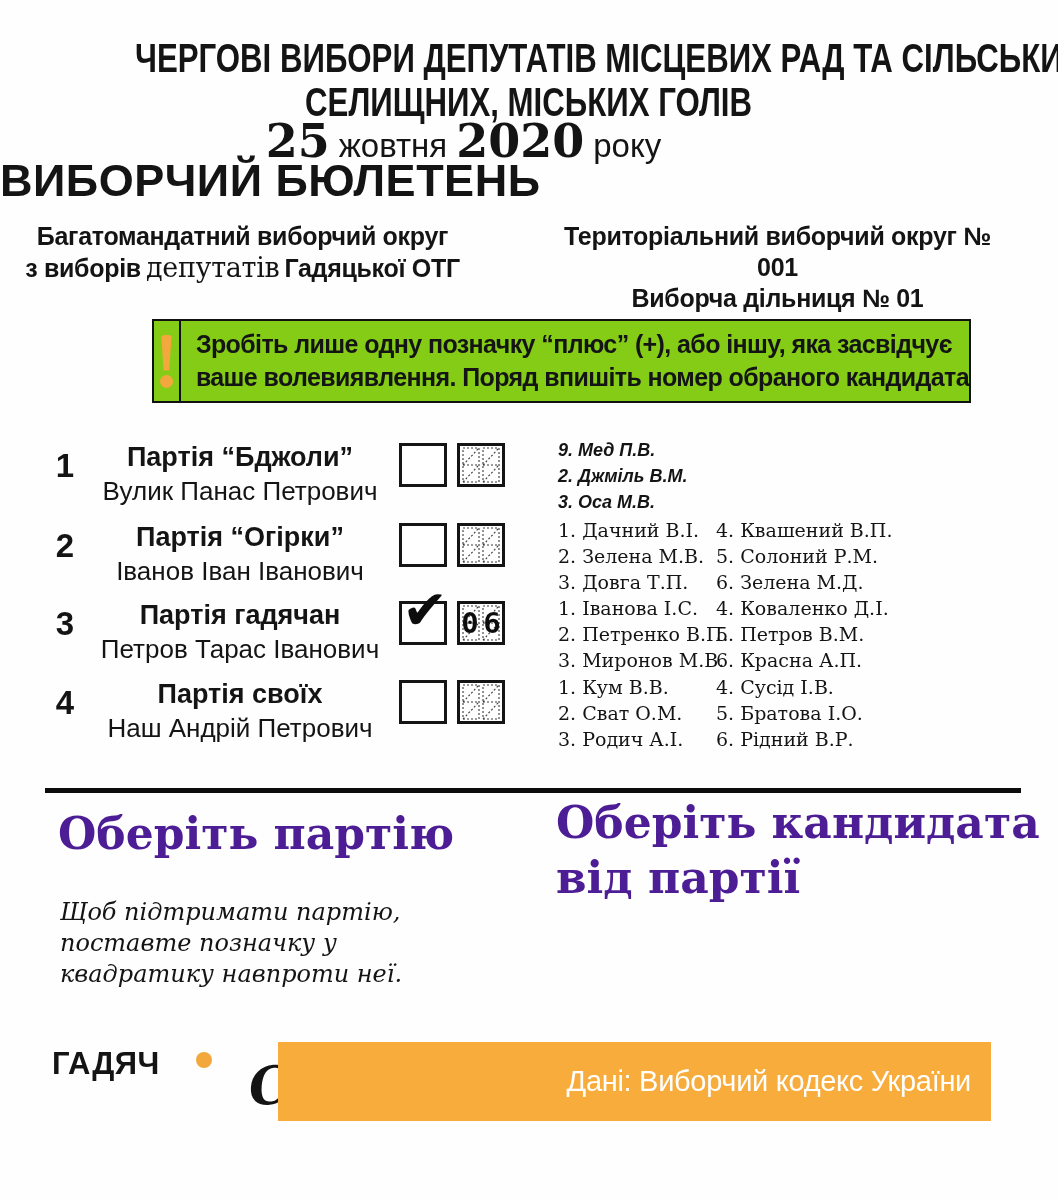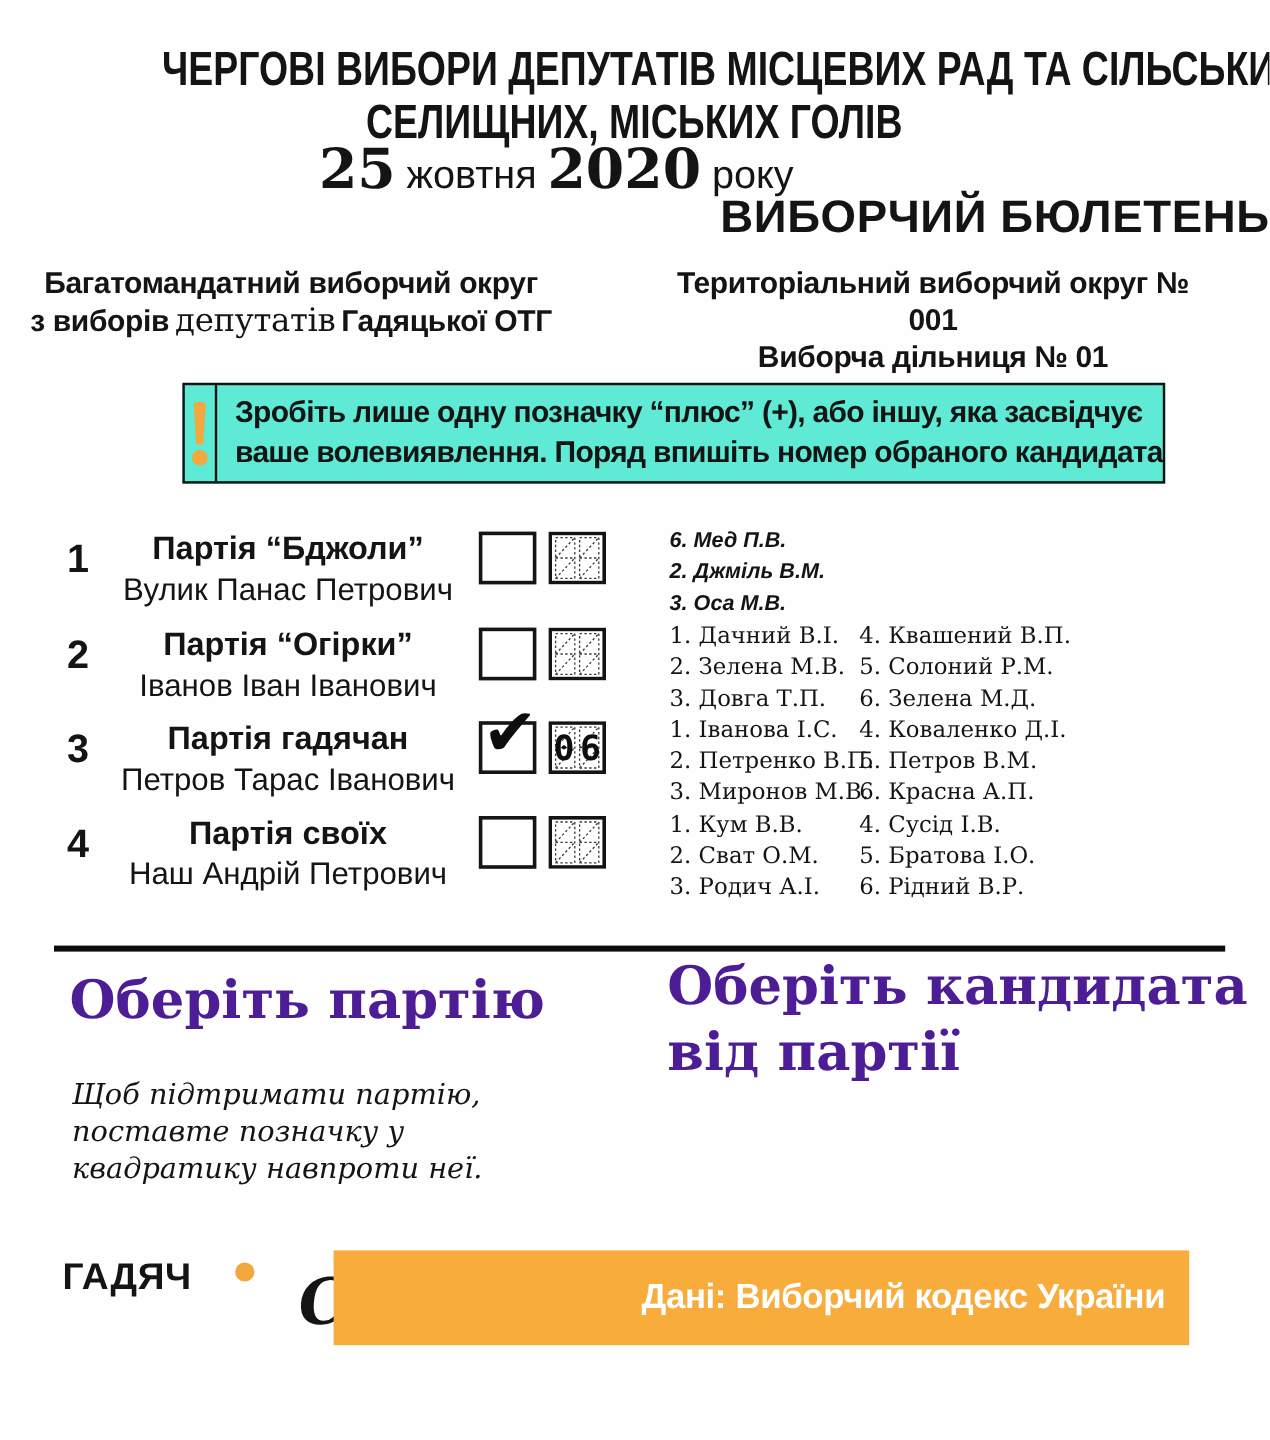--- a/index.html
+++ b/index.html
@@ -6,29 +6,29 @@
   .page{position:relative;width:1058px;height:1200px;background:#fefefe;
         font-family:"Liberation Sans",sans-serif;color:#141414;overflow:hidden;}
   .abs{position:absolute;}
   .cond{display:inline-block;transform:scaleX(0.78);transform-origin:center;white-space:nowrap;}
   
   .title-line{left:0;width:1058px;text-align:center;font-weight:bold;font-size:40px;line-height:44px;}
   #t1{top:36px;} #t2{top:80px;}
   .date-line{top:116px;left:0;width:936px;text-align:center;white-space:nowrap;}
   .dnum{font-family:"DejaVu Serif",serif;font-weight:bold;font-size:46px;line-height:50px;vertical-align:baseline;}
   .dword{font-size:33px;line-height:50px;margin:0 9px;vertical-align:baseline;}
-  .subtitle{top:160px;left:0;width:1058px;text-align:right;font-size:38px;font-weight:600;line-height:42px;letter-spacing:0.5px;}
+  .subtitle{top:160px;left:0;width:1058px;text-align:left;font-size:45px;font-weight:600;line-height:42px;letter-spacing:0.5px;}
   
   .district{top:221px;font-size:25px;font-weight:bold;line-height:31px;letter-spacing:-0.3px;text-align:center;}
   #dl{left:25px;width:435px;}
   #dr{left:545px;width:465px;}
   .serifw{font-family:"DejaVu Serif",serif;font-weight:500;font-size:27px;margin:0 5px;}
   
   .notice{top:319px;left:152px;width:819px;height:84px;border:2px solid #111;box-sizing:border-box;
-          display:flex;background:#5eead4;}
+          display:flex;background:#84cc16;}
   .notice-icon-cell{width:36px;border-right:2px solid #111;display:flex;flex-direction:column;
           align-items:center;justify-content:center;}
   .excl-bar{width:13px;height:36px;background:#F2A83C;clip-path:polygon(10% 0,90% 0,72% 100%,28% 100%);border-radius:5px;}
   .excl-dot{width:13px;height:13px;border-radius:50%;background:#F2A83C;margin-top:4px;}
   .notice-text{flex:1;display:flex;flex-direction:column;justify-content:center;padding-left:15px;
           font-size:25px;font-weight:bold;letter-spacing:-0.6px;line-height:33px;white-space:nowrap;}
   
   .party-row{left:0;width:1058px;height:80px;}
   .pnum{position:absolute;left:45px;top:6px;width:40px;text-align:center;font-size:33px;font-weight:bold;}
   .pname{position:absolute;left:88px;top:0;width:304px;text-align:center;font-size:27px;font-weight:bold;line-height:33px;white-space:nowrap;}
@@ -52,21 +52,21 @@
   #p1{left:60px;top:897px;width:430px;}
   #p2{left:556px;top:897px;width:450px;}
   
   .footer-logo{left:52px;top:1046px;height:84px;display:flex;align-items:flex-start;gap:33px;}
   .logo-text{font-size:31px;font-weight:bold;letter-spacing:0.5px;}
   .logo-dot{width:16px;height:16px;border-radius:50%;background:#F2A83C;margin:6px 1px 0 3px;}
   .logo-city{font-family:"DejaVu Serif",serif;font-style:italic;font-weight:bold;font-size:52px;
              margin-left:2px;transform:rotate(-6deg) translateY(5px);}
   .banner{left:278px;top:1042px;width:713px;height:79px;background:#F7AC3B;box-sizing:border-box;
           display:flex;align-items:center;justify-content:flex-end;padding-right:20px;}
-  .banner-text{color:#ffffff;font-size:29px;font-weight:bold;letter-spacing:-0.3px;white-space:nowrap;}
+  .banner-text{color:#ffffff;font-size:29px;font-weight:normal;letter-spacing:-0.3px;white-space:nowrap;}
 </style>
 </head>
 <body>
 
 <div class="page">
 
   <div class="abs title-line" id="t1"><span class="cond">ЧЕРГОВІ ВИБОРИ ДЕПУТАТІВ МІСЦЕВИХ РАД ТА СІЛЬСЬКИХ,</span></div>
   <div class="abs title-line" id="t2"><span class="cond">СЕЛИЩНИХ, МІСЬКИХ ГОЛІВ</span></div>
   <div class="abs date-line">
     <span class="dnum">25</span><span class="dword">жовтня</span><span class="dnum">2020</span><span class="dword">року</span>
@@ -111,21 +111,21 @@
           <rect x="26" y="5" width="16" height="34"></rect>
             <line x1="26" y1="22" x2="42" y2="22"></line>
             <line x1="26" y1="22" x2="42" y2="5"></line>
             <line x1="26" y1="39" x2="42" y2="22"></line>
         </g>
       </svg>
       <span class="digit d1"></span>
       <span class="digit d2"></span>
     </div>
     <div class="cands ca">
-      <div class="it">6. Мед П.В.</div>
+      <div class="it">9. Мед П.В.</div>
       <div class="it">2. Джміль В.М.</div>
       <div class="it">3. Оса М.В.</div>
     </div>
   </div>
 
   <div class="abs party-row" style="top:521px">
     <div class="pnum">2</div>
     <div class="pname">Партія “Огірки”</div>
     <div class="pleader">Іванов Іван Іванович</div>
     <div class="checkbox">

